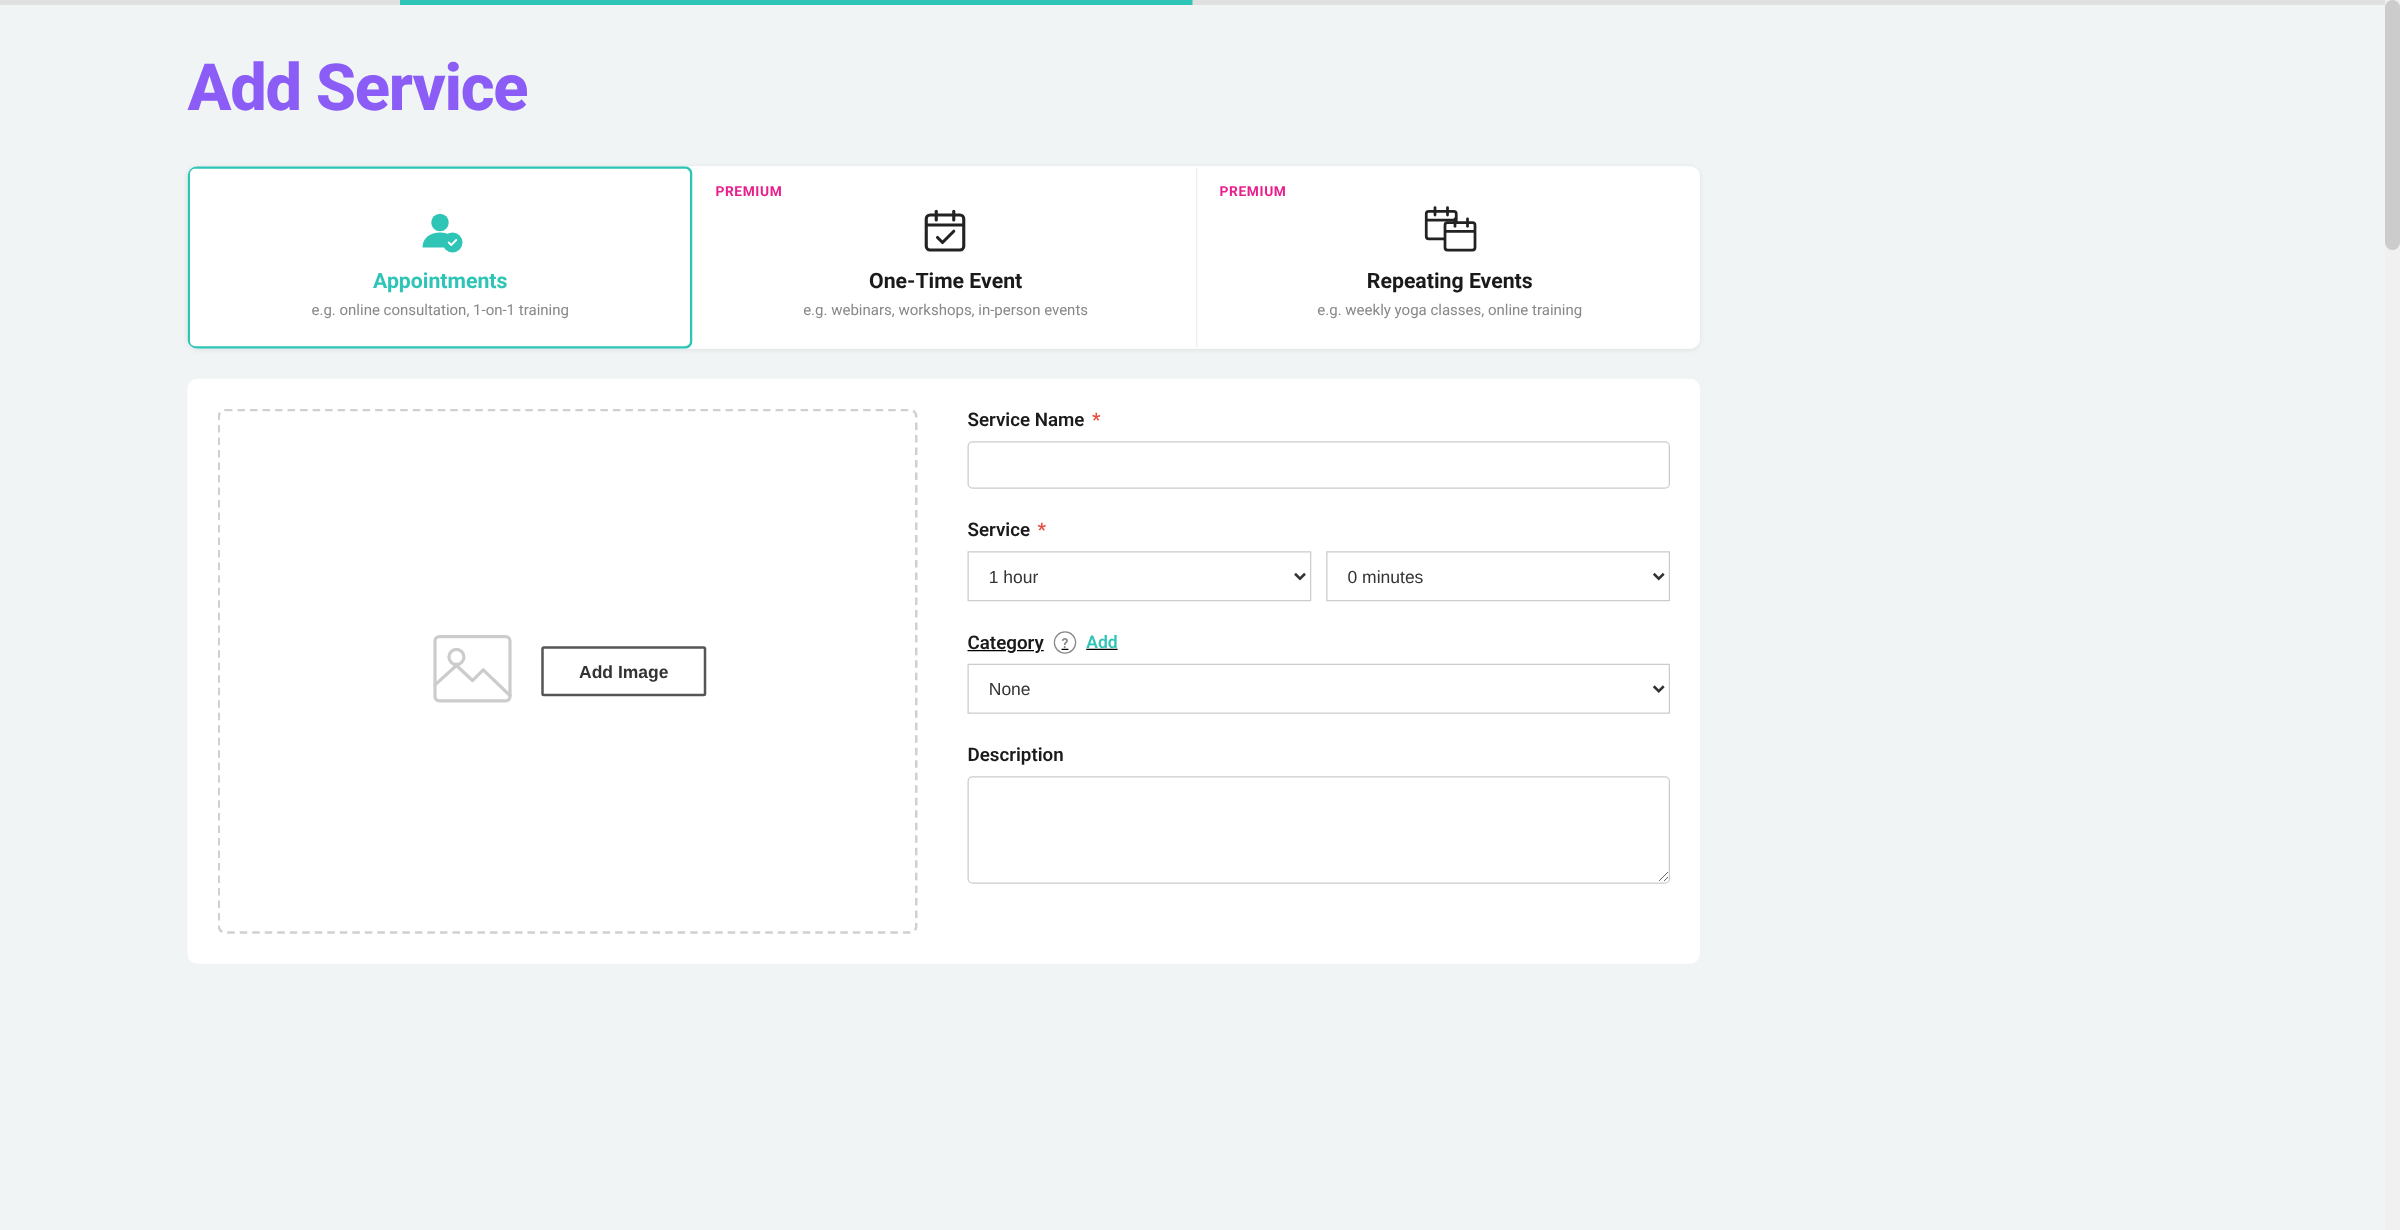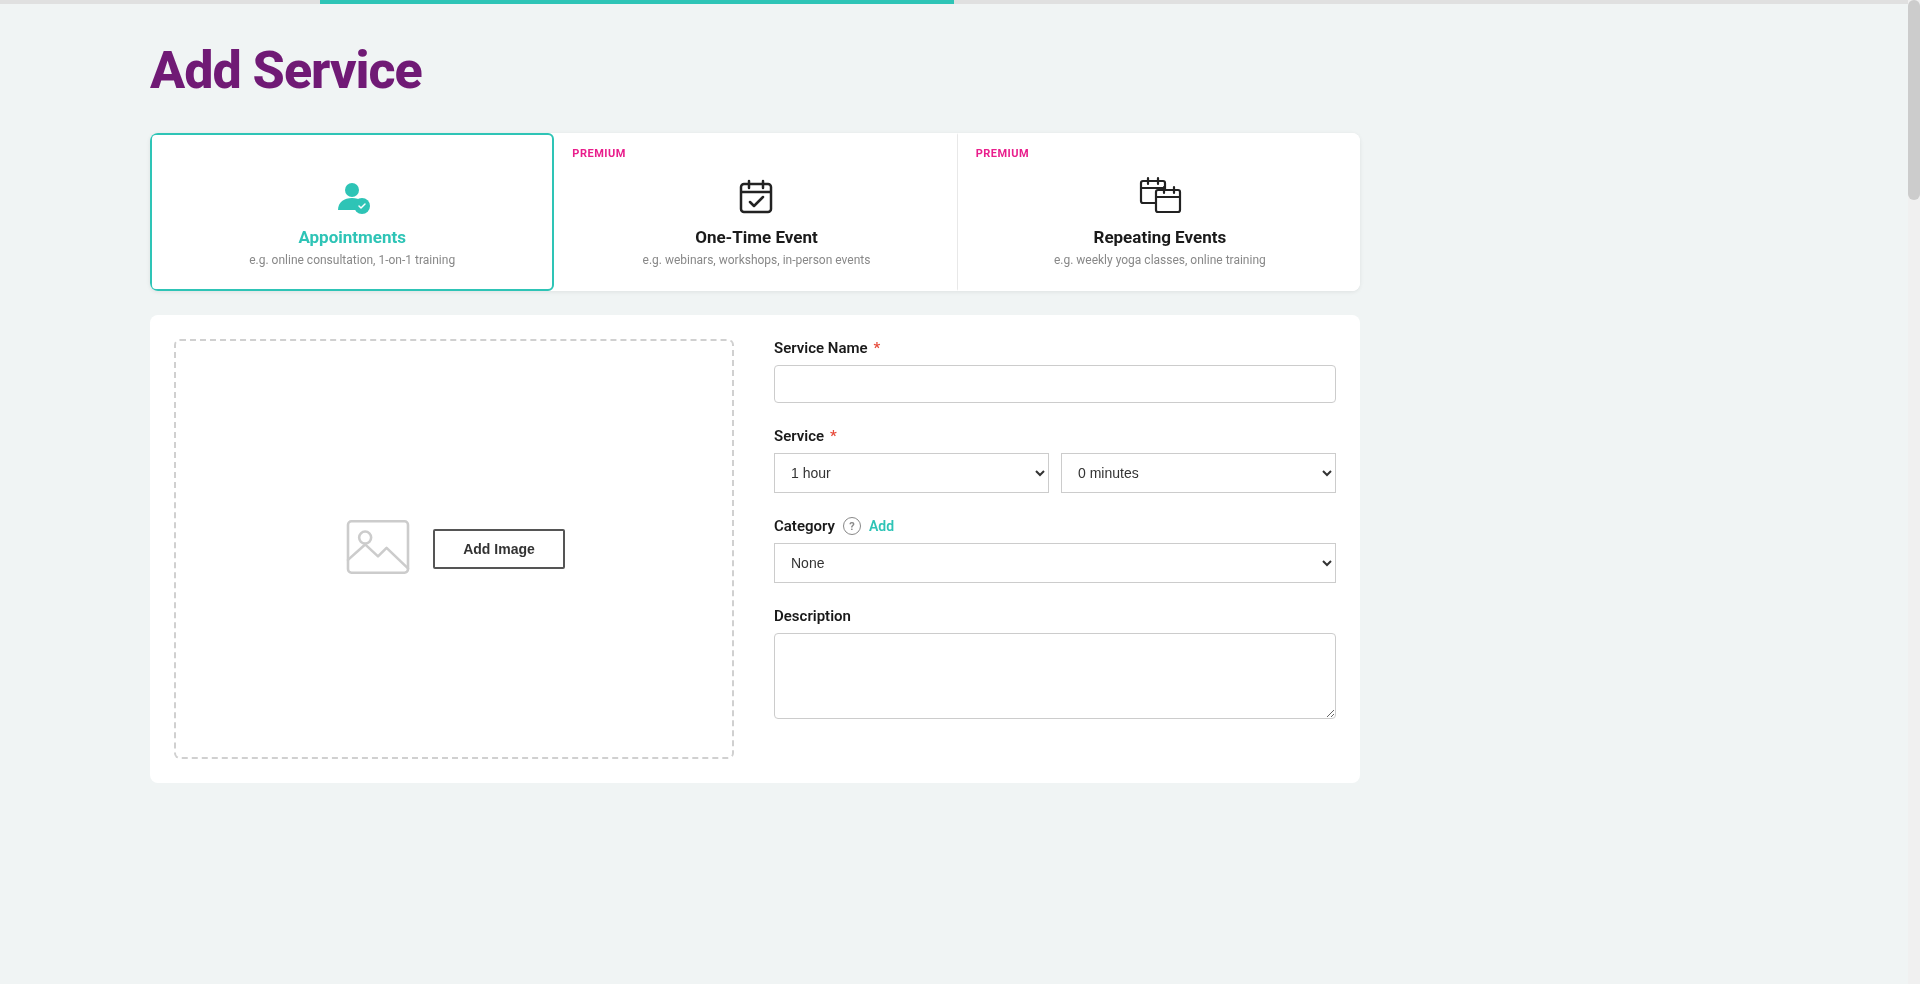--- a/index.html
+++ b/index.html
@@ -47,39 +47,39 @@
     }
 
     .main-content {
       padding: 40px 160px 40px 150px;
       max-width: 1520px;
     }
 
     .page-title {
       font-size: 52px;
       font-weight: 800;
-      color: #701a75;
+      color: #8b5cf6;
       margin-bottom: 32px;
       letter-spacing: -1px;
     }
 
     
     .service-type-container {
       display: flex;
       gap: 0;
       background: white;
       border-radius: 8px;
       overflow: hidden;
       margin-bottom: 24px;
       box-shadow: 0 1px 4px rgba(0,0,0,0.08);
     }
 
     .service-card {
       flex: 1;
-      padding: 40px 20px 22px;
+      padding: 28px 20px 22px;
       text-align: center;
       cursor: pointer;
       border: 2px solid transparent;
       position: relative;
       background: white;
     }
 
     .service-card.selected {
       border: 2px solid #2ec4b6;
       border-radius: 6px;
@@ -198,20 +198,21 @@
       background: white;
       cursor: pointer;
       appearance: auto;
     }
 
     .category-label-row {
       display: flex;
       align-items: center;
       gap: 8px;
       margin-bottom: 8px;
+      text-decoration: underline;
     }
 
     .category-add-link {
       color: #2ec4b6;
       font-size: 14px;
       font-weight: 600;
       cursor: pointer;
       text-decoration: none;
       text-align: right;
     }

